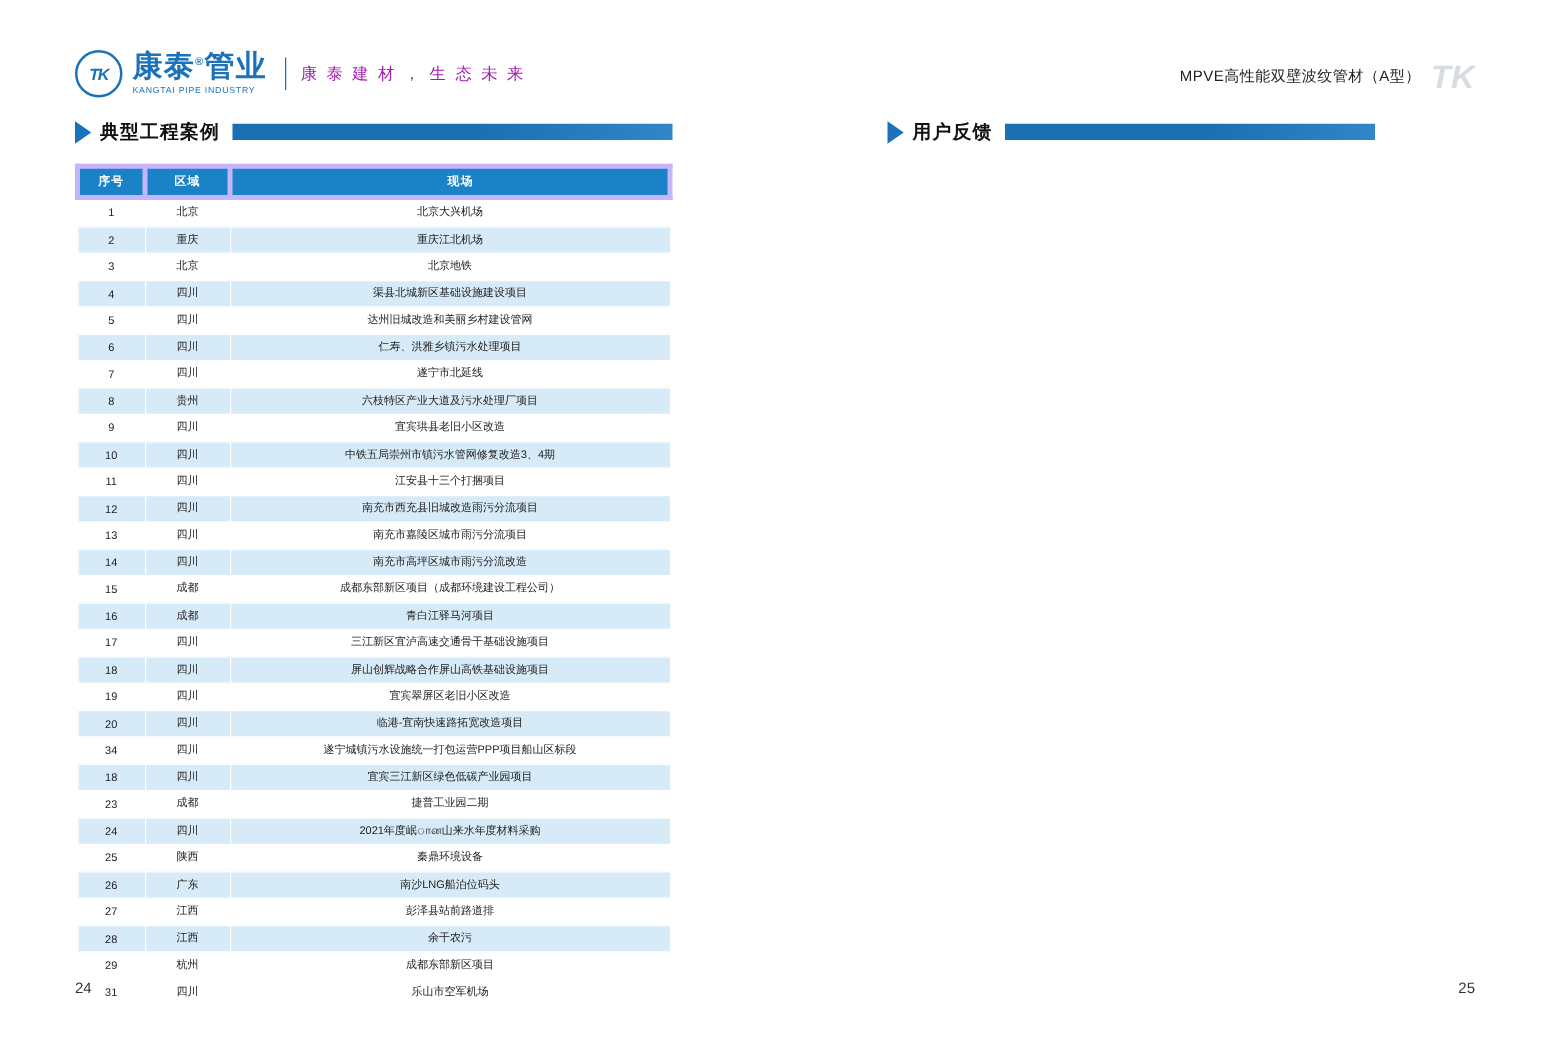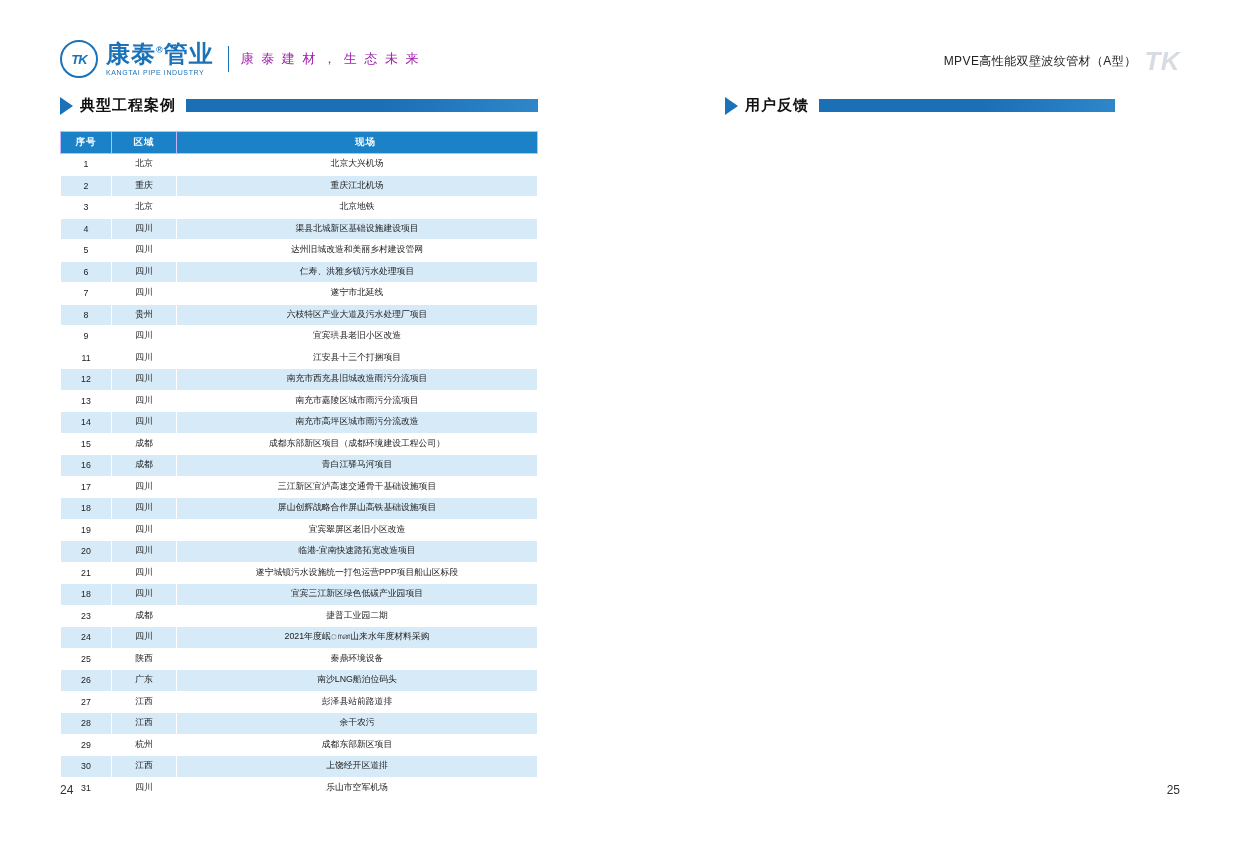--- a/index.html
+++ b/index.html
@@ -66,21 +66,21 @@
     background:linear-gradient(to right,#1b6fb5 0%,#1b6fb5 55%,#2f86c9 100%);
   }
 
   
   table.cases{
     position:absolute;left:60px;top:131px;width:478px;
     border-collapse:collapse;
   }
   table.cases th{
     background:#1b82c8;color:#fff;font-size:9.5px;font-weight:bold;
-    height:19px;border:1px solid #c4b5fd;letter-spacing:1px;
+    height:19px;border:4px solid #c4b5fd;letter-spacing:1px;
   }
   table.cases td{
     font-size:8.8px;color:#222;height:18.5px;text-align:center;
     border:1px solid #ffffff;
   }
   table.cases tr.odd td{background:#ffffff;}
   table.cases tr.even td{background:#d6eaf8;}
   .col-no{width:48px;}
   .col-area{width:62px;}
   .col-site{width:auto;padding-left:18px;}
@@ -162,20 +162,25 @@
         <tr class="even">
           <td>8</td>
           <td>贵州</td>
           <td>六枝特区产业大道及污水处理厂项目</td>
         </tr>
         <tr class="odd">
           <td>9</td>
           <td>四川</td>
           <td>宜宾珙县老旧小区改造</td>
         </tr>
+        <tr class="even">
+          <td>10</td>
+          <td>四川</td>
+          <td>中铁五局崇州市镇污水管网修复改造3、4期</td>
+        </tr>
         <tr class="odd">
           <td>11</td>
           <td>四川</td>
           <td>江安县十三个打捆项目</td>
         </tr>
         <tr class="even">
           <td>12</td>
           <td>四川</td>
           <td>南充市西充县旧城改造雨污分流项目</td>
         </tr>
@@ -213,21 +218,21 @@
           <td>19</td>
           <td>四川</td>
           <td>宜宾翠屏区老旧小区改造</td>
         </tr>
         <tr class="even">
           <td>20</td>
           <td>四川</td>
           <td>临港-宜南快速路拓宽改造项目</td>
         </tr>
         <tr class="odd">
-          <td>21</td>
+          <td>34</td>
           <td>四川</td>
           <td>遂宁城镇污水设施统一打包运营PPP项目船山区标段</td>
         </tr>
         <tr class="even">
           <td>18</td>
           <td>四川</td>
           <td>宜宾三江新区绿色低碳产业园项目</td>
         </tr>
         <tr class="odd">
           <td>23</td>
@@ -257,43 +262,38 @@
         <tr class="even">
           <td>28</td>
           <td>江西</td>
           <td>余干农污</td>
         </tr>
         <tr class="odd">
           <td>29</td>
           <td>杭州</td>
           <td>成都东部新区项目</td>
         </tr>
-        <tr class="even">
-          <td>30</td>
-          <td>江西</td>
-          <td>上饶经开区道排</td>
-        </tr>
         <tr class="odd">
           <td>31</td>
           <td>四川</td>
           <td>乐山市空军机场</td>
         </tr>
       </tbody>
   </table>
 
   <div class="pagenum left">24</div>
 </div>
 
 <div class="page page-right">
 
   <div class="header-right">
     <span>MPVE高性能双壁波纹管材（A型）</span>
     <span class="header-watermark">TK</span>
   </div>
 
-  <div class="sec" style="left:90px;top:96px;width:390px;margin-left:15px;">
+  <div class="sec" style="left:90px;top:96px;width:390px;">
     <div class="arrow"></div>
     <div class="title">用户反馈</div>
     <div class="bar" style="flex:1;"></div>
   </div>
 
   <div class="pagenum right">25</div>
 </div>
 
 </body></html>

